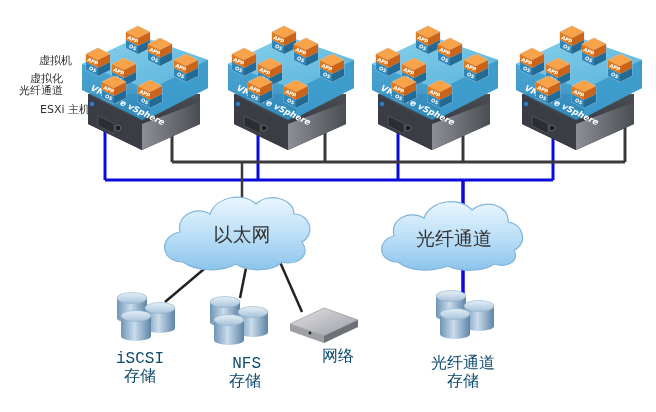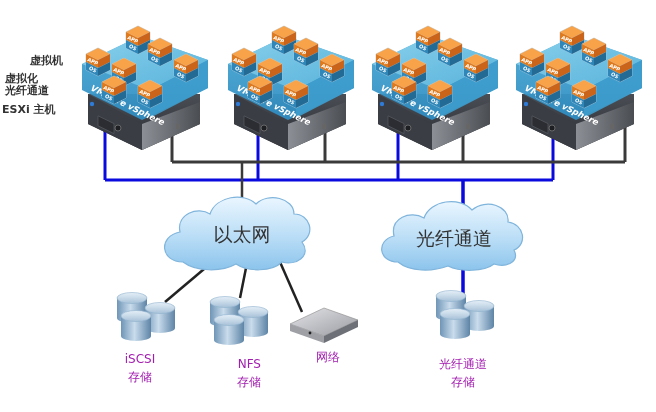--- a/index.html
+++ b/index.html
@@ -1,20 +1,20 @@
 <!DOCTYPE html>
 <html><head>
 <meta charset="utf-8">
 <style>
   html, body { margin:0; padding:0; background:#ffffff; }
   body { width:656px; height:412px; position:relative; overflow:hidden;
          font-family:"DejaVu Sans","Liberation Sans",sans-serif; }
   #stage { position:absolute; left:0; top:0; width:656px; height:412px; }
-  .label { position:absolute; color:#a21caf; font-size:12px; text-align:center; line-height:18px; white-space:nowrap; }
-  .side-label { position:absolute; font-size:11px; font-weight:bold; color:#333; text-align:left; line-height:12px; white-space:nowrap; }
+  .label { position:absolute; color:#0c4a6e; font-size:16px; text-align:center; line-height:18px; white-space:nowrap;font-family:Liberation Mono, monospace; }
+  .side-label { position:absolute; font-size:11px; font-weight:normal; color:#333; text-align:right; line-height:12px; white-space:nowrap; }
   .cloud-text { font-size:19px; fill:#333; font-family:"DejaVu Sans","Liberation Sans",sans-serif; }
   .vs-text { font-size:8.5px; font-weight:bold; font-style:italic; fill:#ffffff; font-family:"DejaVu Sans","Liberation Sans",sans-serif; }
   .vm-text { font-size:5px; font-weight:bold; fill:#ffffff; font-family:"DejaVu Sans","Liberation Sans",sans-serif; }
 </style>
 </head>
 <body>
 
 <svg id="stage" width="656" height="412" viewBox="0 0 656 412" xmlns="http://www.w3.org/2000/svg">
   <defs>
     <linearGradient id="cloudGrad" x1="0" y1="0" x2="0" y2="1">
@@ -513,31 +513,31 @@
     </g>
 </svg>
 
 <div class="side-label" style="left:30px;top:55px;width:42px;">
   <span>虚拟机</span>
 </div>
 <div class="side-label" style="left:5px;top:73px;width:58px;">
   <div>虚拟化</div>
   <div>光纤通道</div>
 </div>
-<div class="side-label" style="left:2px;top:104px;width:62px;">
+<div class="side-label" style="left:28px;top:104px;width:62px;">
   <span>ESXi 主机</span>
 </div>
 
 <div class="label" style="left:110px;top:350px;width:60px;">
   <div>iSCSI</div>
   <div>存储</div>
 </div>
 <div class="label" style="left:201px;top:355px;width:60px;text-align:right;">
   <div>NFS</div>
   <div>存储</div>
 </div>
-<div class="label" style="left:298px;top:348px;width:60px;">
+<div class="label" style="left:308px;top:348px;width:60px;">
   <div>网络</div>
 </div>
 <div class="label" style="left:423px;top:355px;width:80px;">
   <div>光纤通道</div>
   <div>存储</div>
 </div>
 
 </body></html>

